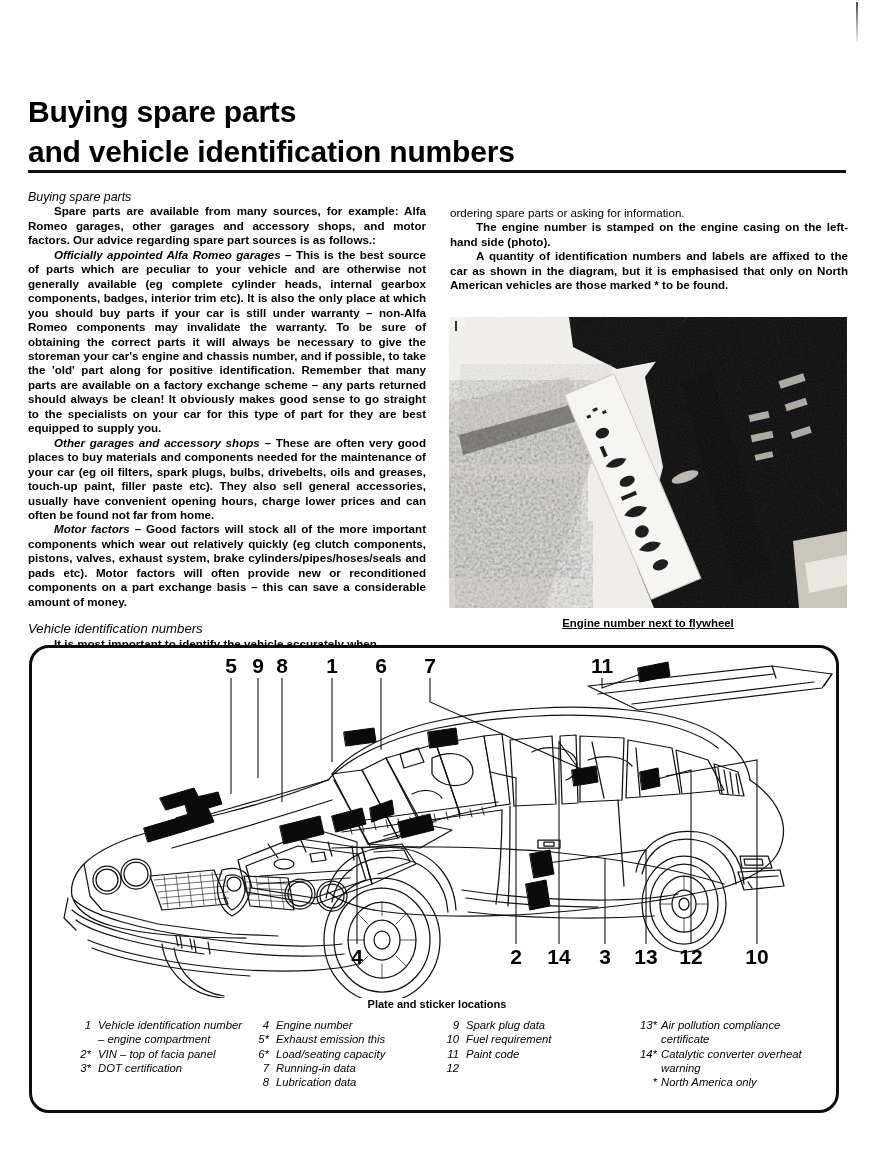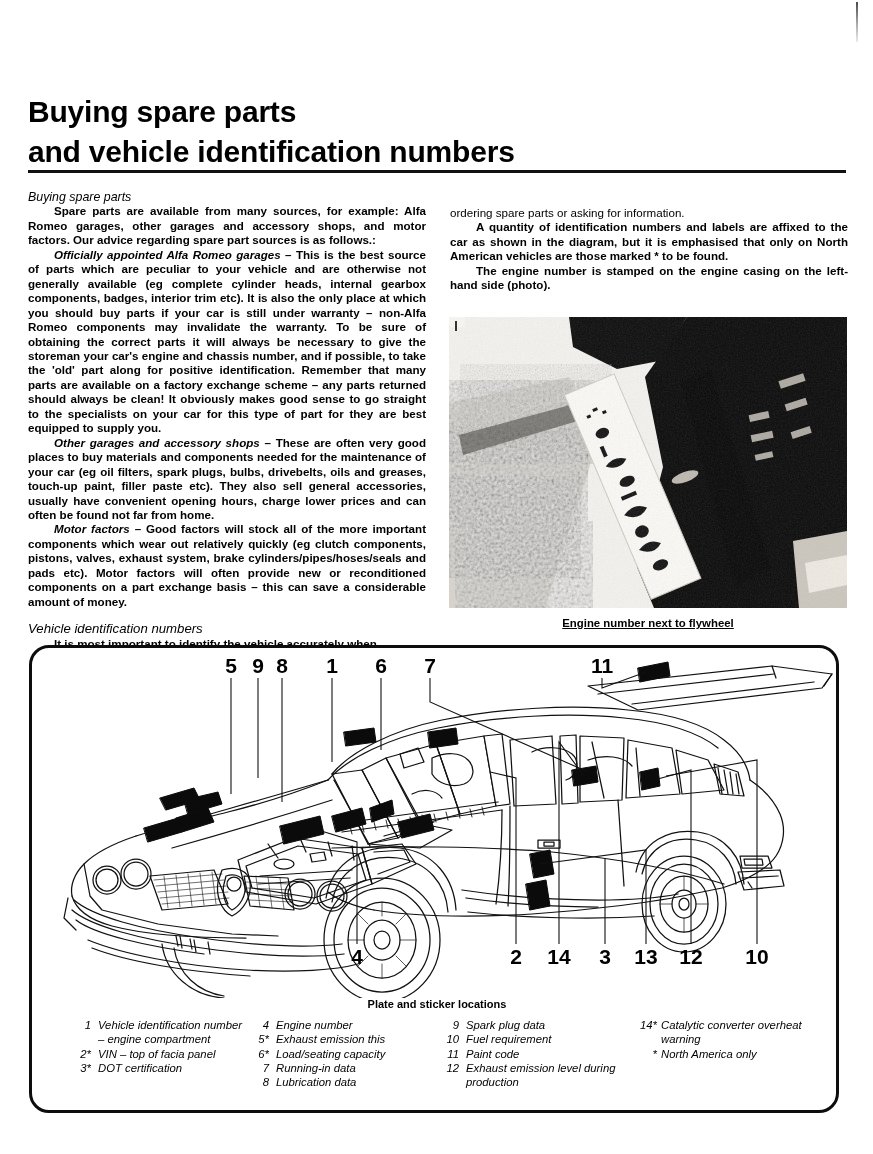--- a/index.html
+++ b/index.html
@@ -196,22 +196,22 @@
   <p class="indent"><span class="run-in">Officially appointed Alfa Romeo garages</span><span> – This is the best source of parts which are peculiar to your vehicle and are otherwise not generally available (eg complete cylinder heads, internal gearbox components, badges, interior trim etc). It is also the only place at which you should buy parts if your car is still under warranty – non-Alfa Romeo components may invalidate the warranty. To be sure of obtaining the correct parts it will always be necessary to give the storeman your car's engine and chassis number, and if possible, to take the 'old' part along for positive identification. Remember that many parts are available on a factory exchange scheme – any parts returned should always be clean! It obviously makes good sense to go straight to the specialists on your car for this type of part for they are best equipped to supply you.</span></p>
   <p class="indent"><span class="run-in">Other garages and accessory shops</span><span> – These are often very good places to buy materials and components needed for the maintenance of your car (eg oil filters, spark plugs, bulbs, drivebelts, oils and greases, touch-up paint, filler paste etc). They also sell general accessories, usually have convenient opening hours, charge lower prices and can often be found not far from home.</span></p>
   <p class="indent"><span class="run-in">Motor factors</span><span> – Good factors will stock all of the more important components which wear out relatively quickly (eg clutch components, pistons, valves, exhaust system, brake cylinders/pipes/hoses/seals and pads etc). Motor factors will often provide new or reconditioned components on a part exchange basis – this can save a considerable amount of money.</span></p>
   <div class="gap"></div>
   <p class="vin-head">Vehicle identification numbers</p>
   <p class="indent">It is most important to identify the vehicle accurately when</p>
 </div>
 
 <div class="col col-right">
   <p>ordering spare parts or asking for information.</p>
+  <p class="indent">The engine number is stamped on the engine casing on the left-hand side (photo).</p>
   <p class="indent">A quantity of identification numbers and labels are affixed to the car as shown in the diagram, but it is emphasised that only on North American vehicles are those marked * to be found.</p>
-  <p class="indent">The engine number is stamped on the engine casing on the left-hand side (photo).</p>
 </div>
 
 <div class="photo-wrap">
   <div class="photo">
     <svg width="398" height="291" viewBox="0 0 398 291">
       <defs>
         <filter id="grain">
           <feTurbulence type="fractalNoise" baseFrequency="0.75" numOctaves="4" seed="7"></feTurbulence>
           <feColorMatrix type="saturate" values="0"></feColorMatrix>
           <feComponentTransfer>
@@ -547,25 +547,28 @@
         <div class="legend-item">
           <span class="legend-num">10</span>
           <span class="legend-txt">Fuel requirement</span>
         </div>
         <div class="legend-item">
           <span class="legend-num">11</span>
           <span class="legend-txt">Paint code</span>
         </div>
         <div class="legend-item">
           <span class="legend-num">12</span>
-          <span class="legend-txt">Exhaust emission level during production</span>
         </div>
       </div>
 
       <div class="legend-col c4">
+        <div class="legend-item">
+          <span class="legend-num wide">13*</span>
+          <span class="legend-txt">Air pollution compliance certificate</span>
+        </div>
         <div class="legend-item">
           <span class="legend-num wide">14*</span>
           <span class="legend-txt">Catalytic converter overheat warning</span>
         </div>
         <div class="legend-note">
           <span class="legend-num wide">*</span>
           <span class="legend-txt">North America only</span>
         </div>
       </div>
 

